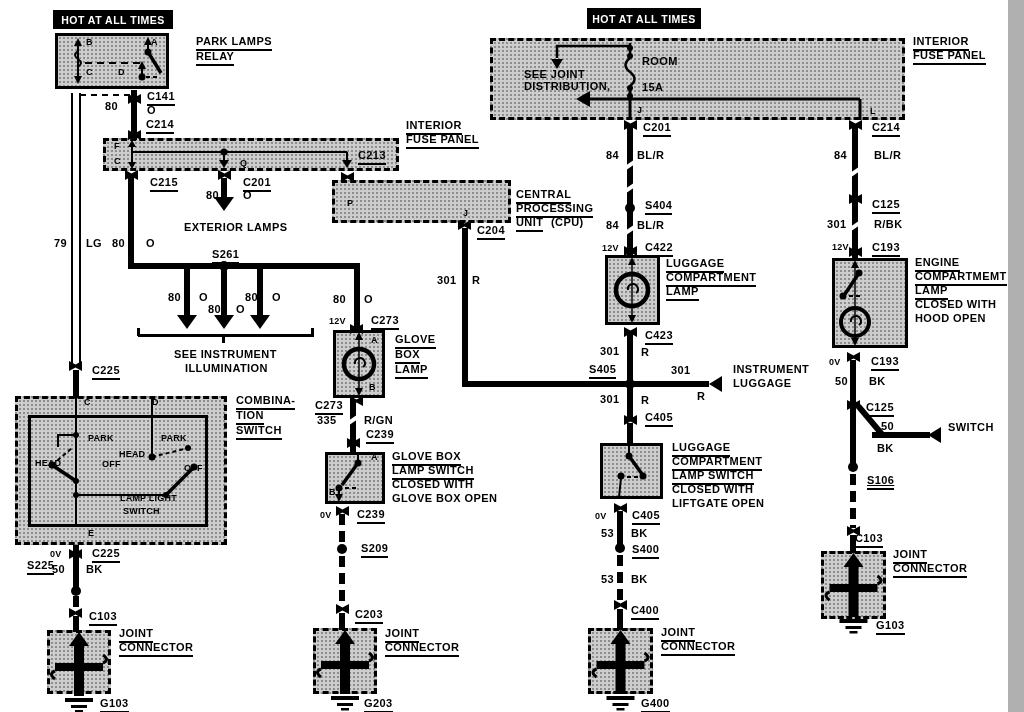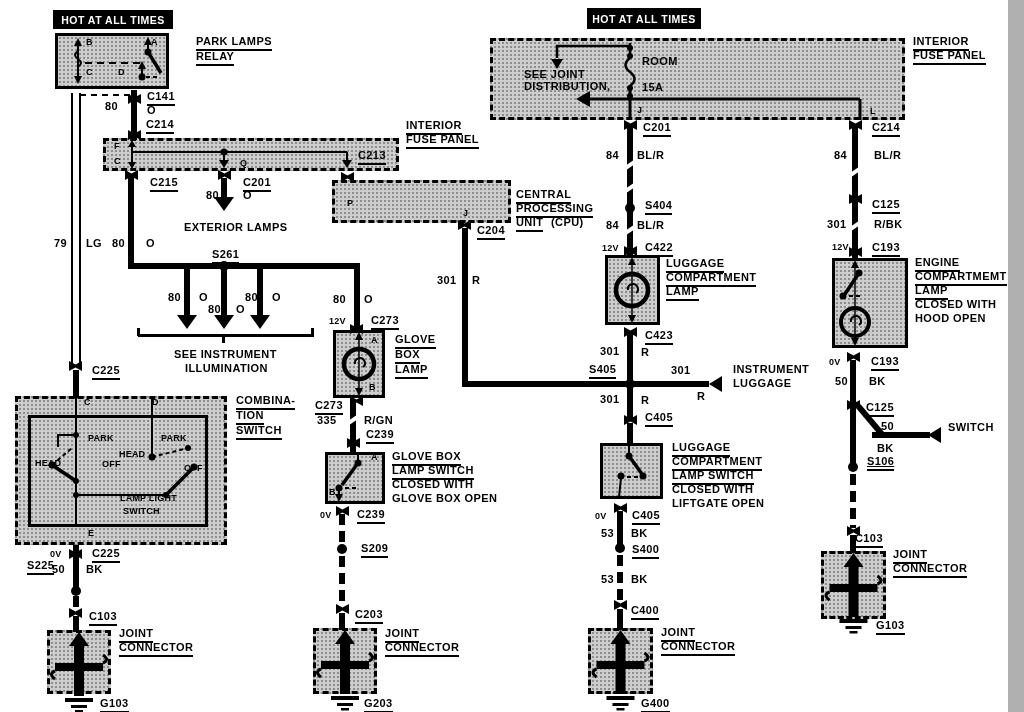--- a/index.html
+++ b/index.html
@@ -440,19 +440,19 @@
       <span class="lb b" style="left: 915px; top: 299px;">CLOSED WITH</span>
       <span class="lb b" style="left: 915px; top: 313px;">HOOD OPEN</span>
       <span class="lb s" style="left: 829px; top: 358px;">0V</span>
       <span class="lb un" style="left: 871px; top: 356px;">C193</span>
       <span class="lb b" style="left: 835px; top: 376px;">50</span>
       <span class="lb b" style="left: 869px; top: 376px;">BK</span>
       <span class="lb un" style="left: 866px; top: 402px;">C125</span>
       <span class="lb b" style="left: 881px; top: 421px;">50</span>
       <span class="lb b" style="left: 948px; top: 422px;">SWITCH</span>
       <span class="lb b" style="left: 877px; top: 443px;">BK</span>
-      <span class="lb un" style="left: 867px; top: 456px; text-decoration: underline;">S106</span>
+      <span class="lb un" style="left: 867px; top: 475px; text-decoration: underline;">S106</span>
       <span class="lb un" style="left: 855px; top: 533px;">C103</span>
       <span class="lb un" style="left: 893px; top: 549px;">JOINT</span>
       <span class="lb un" style="left: 893px; top: 563px;">CONNECTOR</span>
       <span class="lb un" style="left: 876px; top: 620px;">G103</span>
     </div>
 </div>
 
 </body></html>

